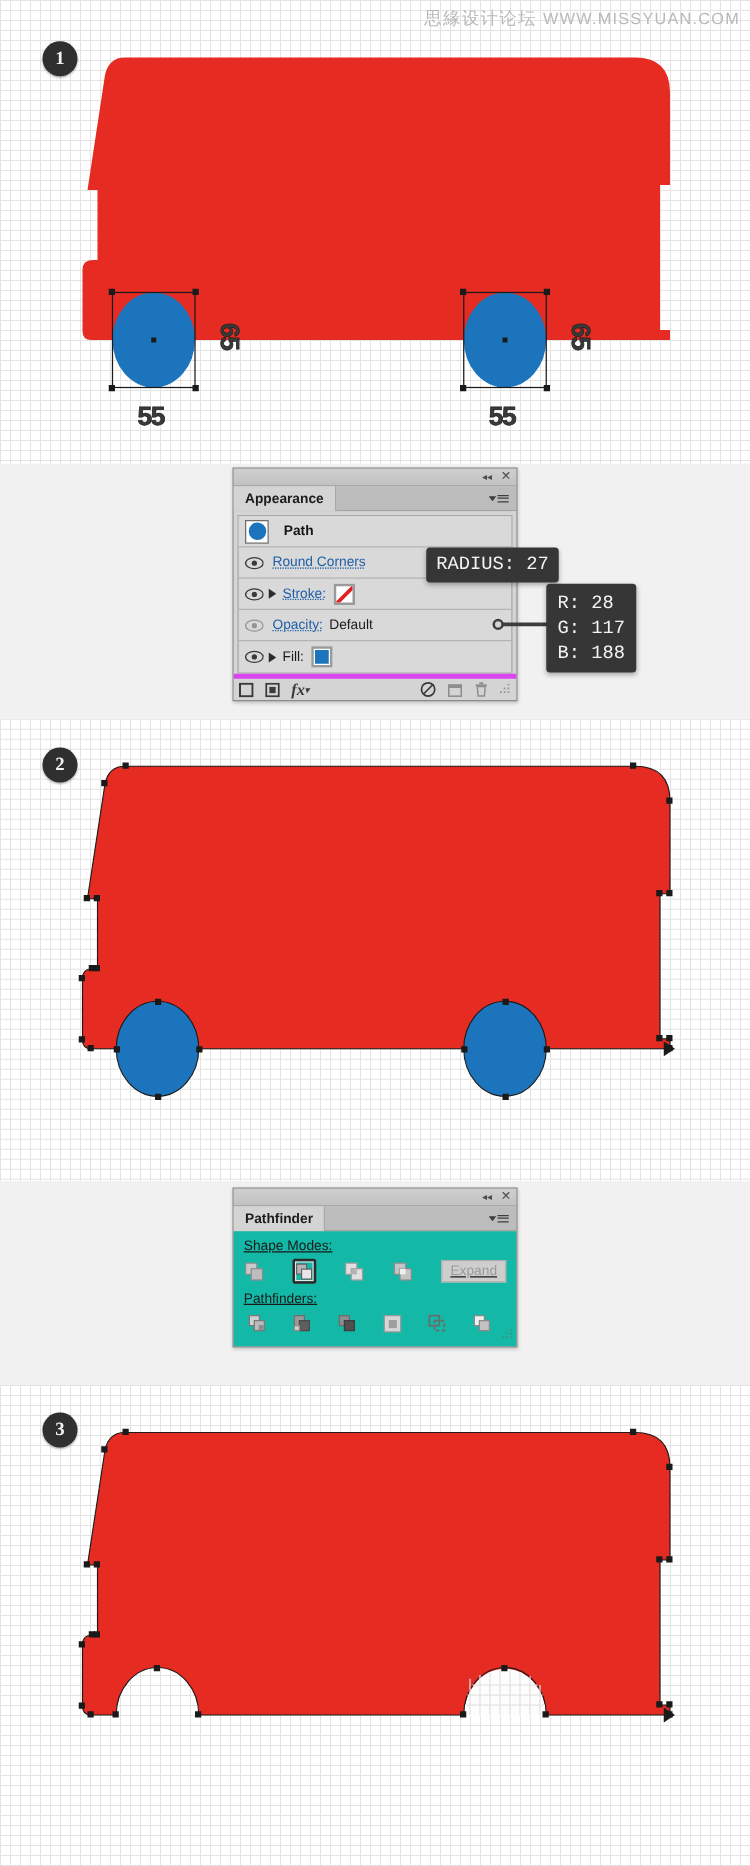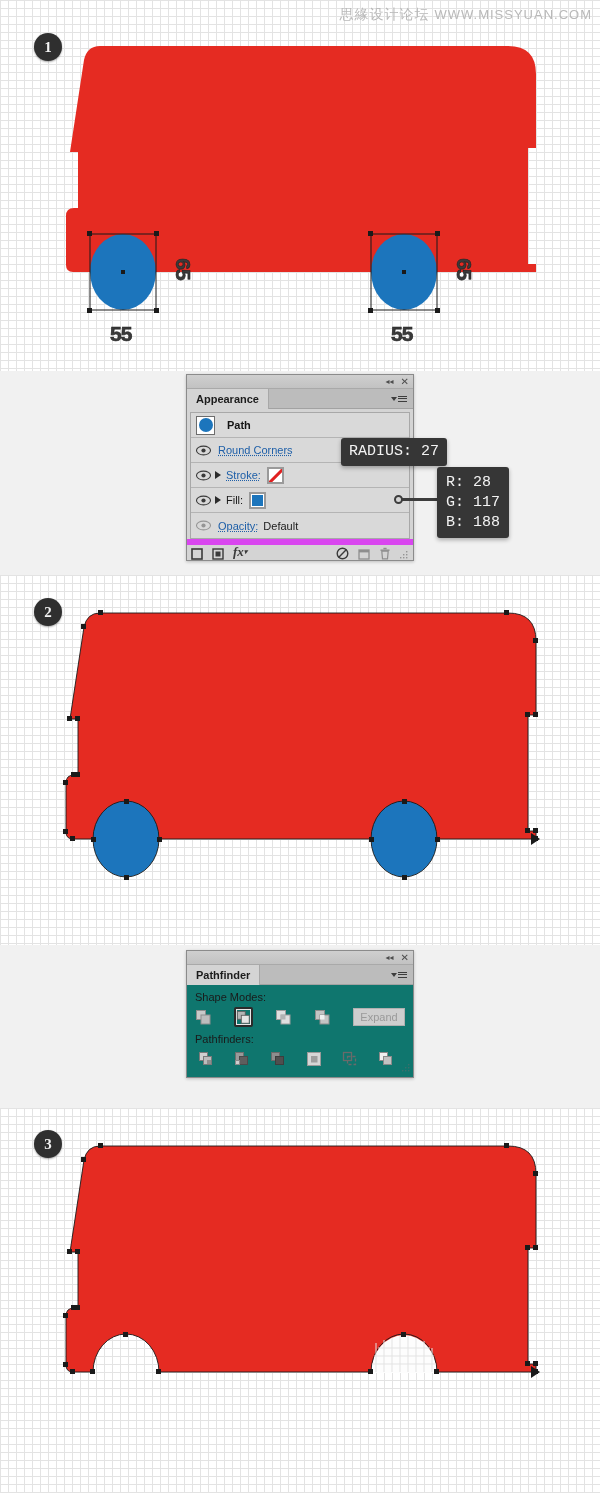--- a/index.html
+++ b/index.html
@@ -147,25 +147,25 @@
   }
   .swatch-box .inner { position:absolute; inset:1px; }
   .slash {
     position: absolute; top: 50%; left: -3px; right: -3px;
     height: 2.5px; background: #e02020;
     transform: rotate(-45deg);
   }
   .opacity-val { margin-left: 5px; font-size: 11px; color: #1a1a1a; }
   .panel-footer {
     height: 21px;
-    display: flex; align-items: flex-end;
+    display: flex; align-items: center;
     padding: 0 4px;
     gap: 9px;
     background: #d4d4d4;
-    border-top: 6px solid #d946ef;
+    border-top: 4px solid #d946ef;
   }
   .ft-ico { display:flex; align-items:center; justify-content:center; color:#3a3a3a; }
   .ft-spacer { flex: 1; }
   
   .tooltip-dark {
     position: absolute;
     background: #363636;
     color: #f3f3f3;
     font-family: Liberation Mono, monospace;
     border-radius: 3px;
@@ -181,21 +181,21 @@
     height: 3px; background: #3d3d3d;
     z-index: 19;
   }
   .leader-dot {
     position: absolute;
     width: 9px; height: 9px; border-radius: 50%;
     border: 2.5px solid #3d3d3d; background: #d4d4d4;
     z-index: 21;
   }
   
-  .pf-body { background:#0f766e; padding: 6px 8px 8px 8px; }
+  .pf-body { background:#14b8a6; padding: 6px 8px 8px 8px; text-decoration: underline; }
   .pf-head { font-size: 11px; color:#1a1a1a; margin-bottom: 4px; }
   .pf-row { display:flex; align-items:center; gap: 22px; margin-bottom: 4px; }
   .pf-btn {
     width: 22px; height: 20px;
     display:flex; align-items:center; justify-content:center;
     border-radius: 2px;
   }
   .pf-btn.sel { border: 2px solid #2b2b2b; box-shadow: inset 0 0 0 1px #e8e8e8; }
   .pf-expand {
     margin-left: auto;
@@ -315,42 +315,42 @@
           </span>
           <span class="arrow-tri"></span>
           <span class="row-label link">Stroke:</span>
           <span class="swatch-box">
             <span class="inner" style="background:#fff;"></span>
             <span class="slash"></span>
           </span>
         </div>
 
         <div class="app-row">
+          <span class="eye" style="opacity:.42;">
+            <svg width="15" height="11" viewBox="0 0 15 11">
+                <ellipse cx="7.5" cy="5.5" rx="7" ry="4.4" fill="none" stroke="#3a3a3a" stroke-width="1.1"></ellipse>
+                <circle cx="7.5" cy="5.5" r="2.1" fill="#3a3a3a"></circle>
+              </svg>
+          </span>
+          <span class="row-label link" style="margin-left:6px;">Opacity:</span>
+          <span class="opacity-val">Default</span>
+        </div>
+
+        <div class="app-row">
           <span class="eye">
             <svg width="15" height="11" viewBox="0 0 15 11">
                 <ellipse cx="7.5" cy="5.5" rx="7" ry="4.4" fill="none" stroke="#3a3a3a" stroke-width="1.1"></ellipse>
                 <circle cx="7.5" cy="5.5" r="2.1" fill="#3a3a3a"></circle>
               </svg>
           </span>
           <span class="arrow-tri"></span>
           <span class="row-label plain">Fill:</span>
           <span class="swatch-box">
             <span class="inner" style="background:#1C75BC;"></span>
           </span>
-        </div>
-
-        <div class="app-row">
-          <span class="eye" style="opacity:.42;">
-            <svg width="15" height="11" viewBox="0 0 15 11">
-                <ellipse cx="7.5" cy="5.5" rx="7" ry="4.4" fill="none" stroke="#3a3a3a" stroke-width="1.1"></ellipse>
-                <circle cx="7.5" cy="5.5" r="2.1" fill="#3a3a3a"></circle>
-              </svg>
-          </span>
-          <span class="row-label link" style="margin-left:6px;">Opacity:</span>
-          <span class="opacity-val">Default</span>
         </div>
       </div>
     </div>
 
     <div class="panel-footer">
       <span class="ft-ico">
         <svg width="12" height="12">
             <rect x="1" y="1" width="10" height="10" fill="none" stroke="#3a3a3a" stroke-width="1.6"></rect>
           </svg>
       </span>

